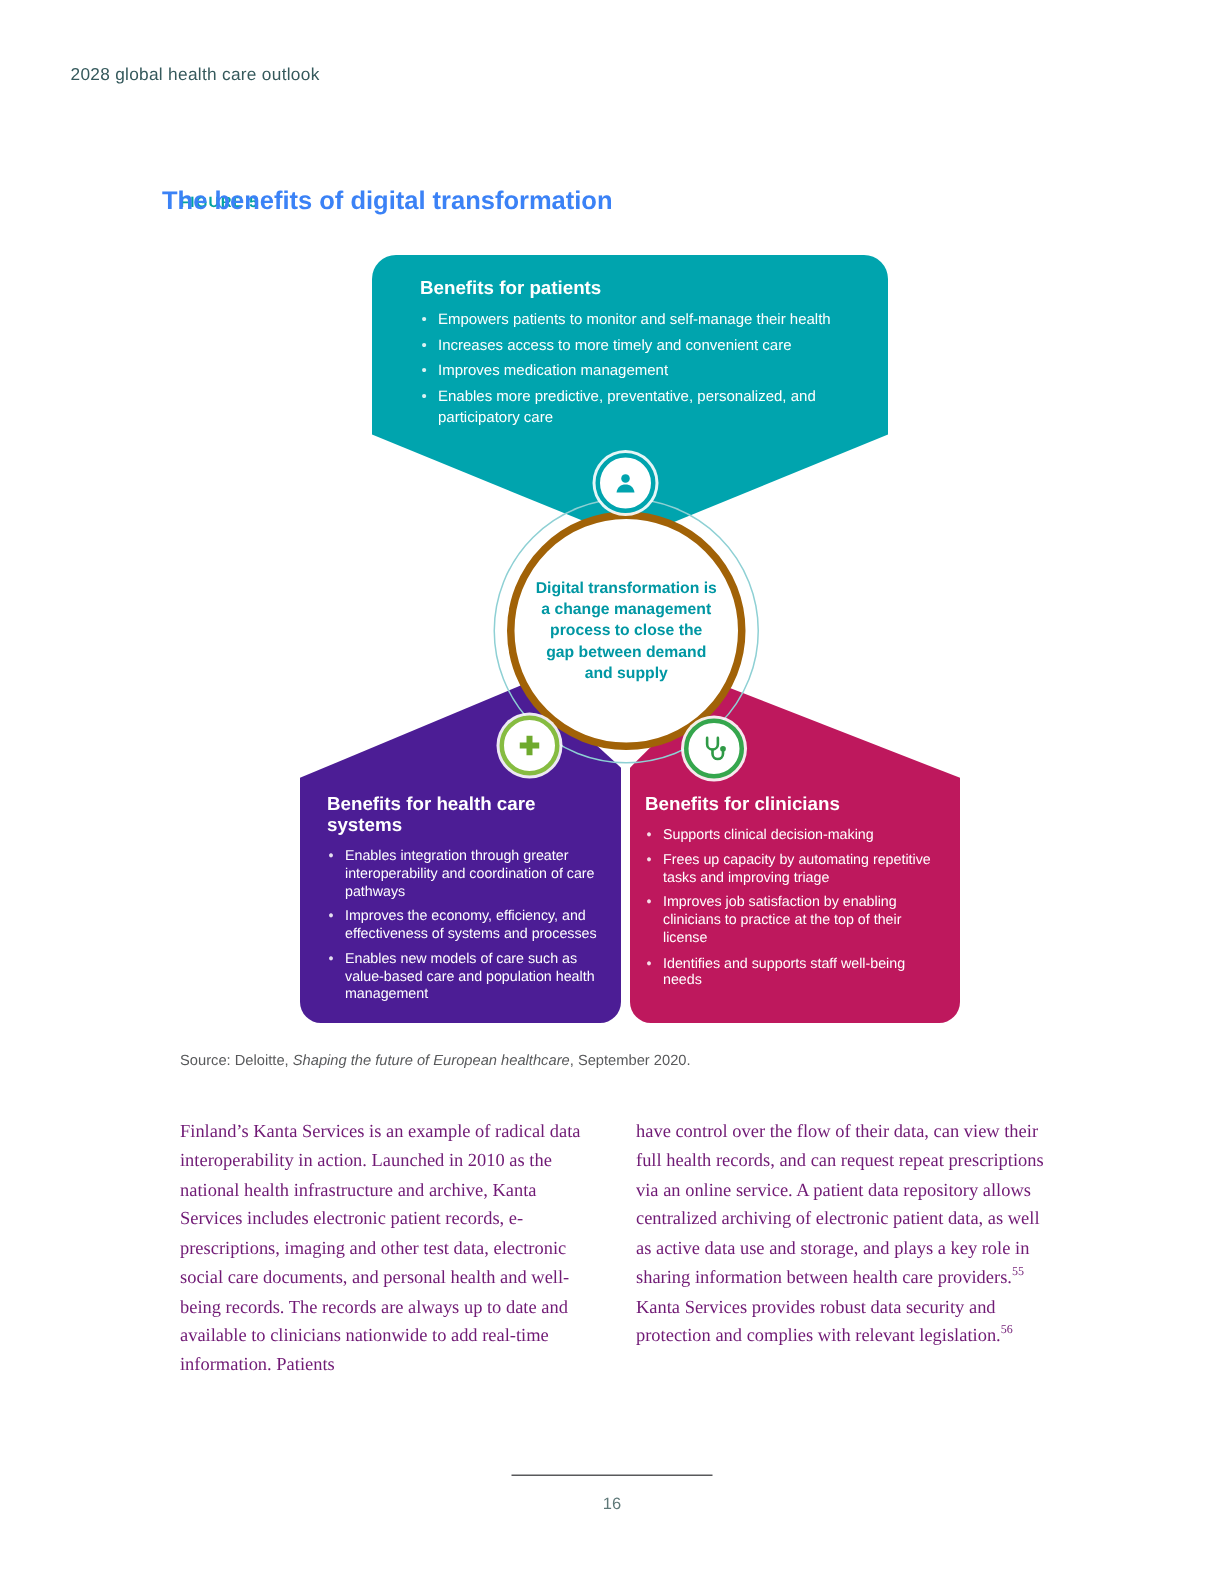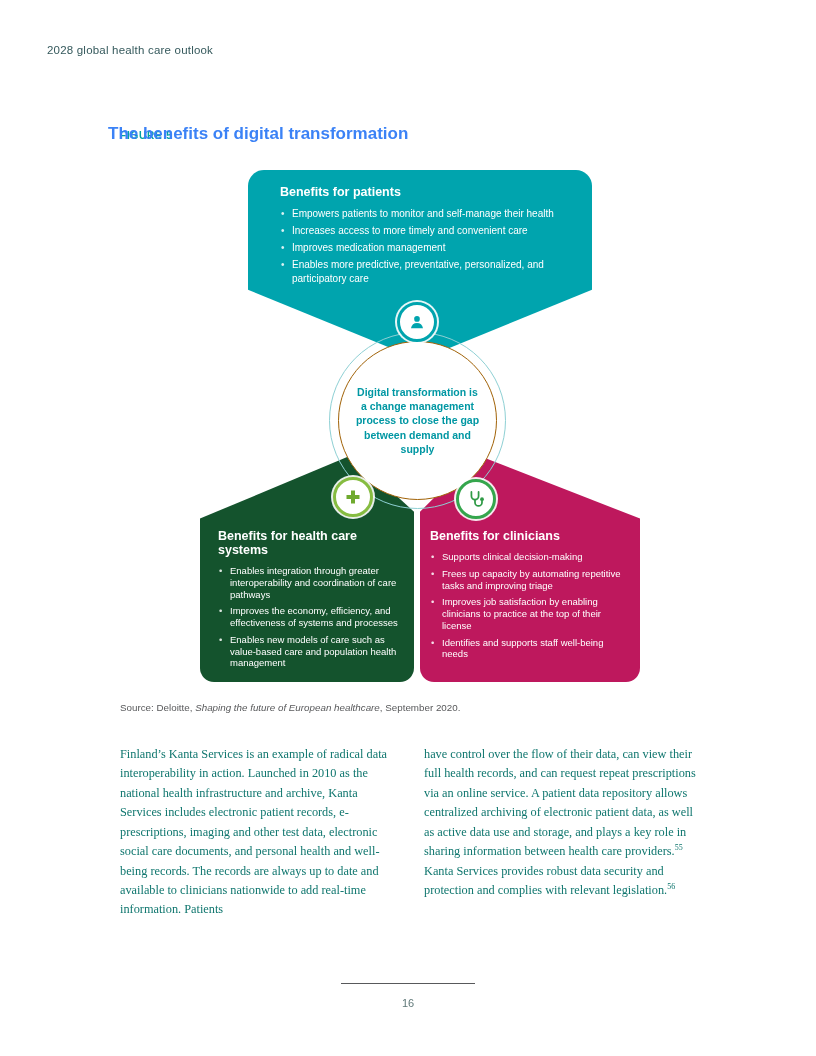--- a/index.html
+++ b/index.html
@@ -25,21 +25,21 @@
   .diagram{ position:absolute; left:12px; top:0; width:816px; height:1056px;border-radius:23px; }
   .shape{ position:absolute; color:#fff; }
   .shape-top{
     left:236px; top:170px; width:344px; height:190px;
     background:#00a4ae; border-radius:16px;
     clip-path:polygon(0 0,100% 0,100% 63%,50% 100%,0 63%);
     padding:15px 8px 0 32px;
   }
   .shape-left{
     left:188px; top:455px; width:214px; height:227px;
-    background:#14532d; border-radius:14px;
+    background:#4c1d95; border-radius:14px;
     clip-path:polygon(0 28%,71% 0,100% 25%,100% 100%,0 100%);
     padding:74px 12px 0 18px;
   }
   .shape-right{
     left:408px; top:455px; width:220px; height:227px;
     background:#be185d; border-radius:14px;
     clip-path:polygon(0 25%,26% 0,100% 28%,100% 100%,0 100%);
     padding:74px 14px 0 10px;
   }
   .panel-heading{ font-size:12.5px; font-weight:700; margin-bottom:8px; }
@@ -54,21 +54,21 @@
   .panel-bullets li::before{
     content:"•"; position:absolute; left:1px; top:0;
     color:rgba(255,255,255,.85);
   }
   .center-ring{
     position:absolute; left:317px; top:332px; width:177px; height:177px;
     border:1px solid #8ed0d4; border-radius:50%;
   }
   .center-circle{
     position:absolute; left:326px; top:341px; width:159px; height:159px;
-    background:#fff; border-radius:50%; border:1px solid #a16207;
+    background:#fff; border-radius:50%; border:5px solid #a16207;
     display:flex; align-items:center; justify-content:center;
     text-align:center; padding:0 14px;
     color:#0097a3; font-weight:700; font-size:10.5px; line-height:1.35;
   }
   .icon-badge{
     position:absolute; width:40px; height:40px; border-radius:50%;
     background:#fff; display:flex; align-items:center; justify-content:center;
     box-shadow:0 0 0 2px rgba(255,255,255,.9);
   }
   .badge-patients{ left:385px; top:302px; border:3px solid #00a4ae; color:#00a4ae; }
@@ -77,21 +77,21 @@
   .icon-badge svg{ width:20px; height:20px; }
   
   .source{
     position:absolute; left:120px; top:702px;
     font-size:9.8px; color:#58595b;
   }
   .source em{ font-style:italic; }
   .col{
     position:absolute; top:745px; width:272px;
     font-family:"Liberation Serif", serif;
-    font-size:12.3px; line-height:1.58; color:#0f766e;
+    font-size:12.3px; line-height:1.58; color:#701a75;
     text-align:left;
   }
   .col-left{ left:120px; }
   .col-right{ left:424px; width:276px; }
   .col sup{ font-size:8px; vertical-align:super; line-height:0; }
   .footer-rule{
     position:absolute; left:341px; top:983px; width:134px; height:1px;
     background:#58595b;
   }
   .page-number{

